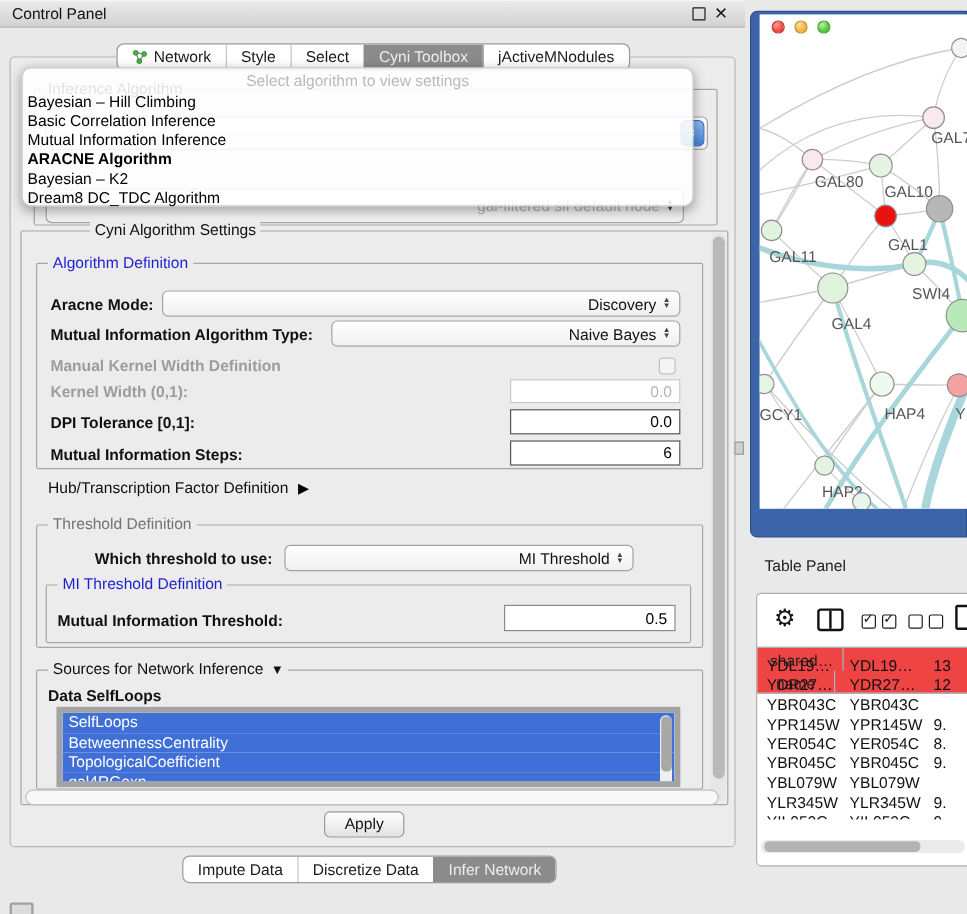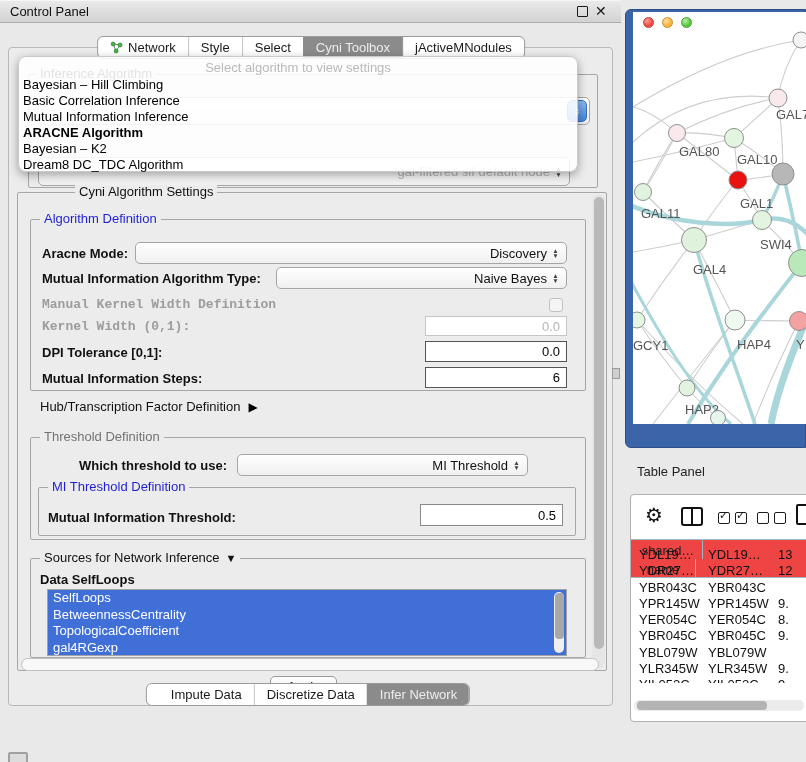--- a/index.html
+++ b/index.html
@@ -10,21 +10,21 @@
 
   
   #titlebar { left:0; top:8; width:621px; height:23px;
     background:linear-gradient(#eaeaea,#d2d2d2); border-top:1px solid #f6f6f6; border-bottom:1px solid #aeaeae; }
   #title-text { position:absolute; left:10px; top:0; line-height:21px; color:#111; }
   #float-btn { position:absolute; left:577px; top:5px; width:11px; height:11px; border:1.6px solid #1a1a1a; border-radius:1px; background:transparent; }
   #close-btn { position:absolute; left:595px; top:2px; font-weight:bold; font-size:14px; color:#1a1a1a; }
 
   .tabbar { display:flex; height:23px; background:#fff; border:1px solid #9a9a9a; border-radius:6px; overflow:hidden; }
   #top-tabbar { left:311px; top:36px; transform:translateX(-50%); }
-  #bottom-tabbar { left:308px; top:683px; transform:translateX(-50%);padding-left:12px; }
+  #bottom-tabbar { left:308px; top:713px; transform:translateX(-50%); }
   .tab { display:flex; align-items:center; gap:5px; padding:0 12px; line-height:21px; color:#1a1a1a; white-space:nowrap; }
   .tab + .tab { border-left:1px solid #c4c4c4; }
   .tab.sel { background:#8b8b8b; color:#ededed; border-left-color:#8b8b8b; }
   .tab.sel + .tab { border-left-color:#8b8b8b; }
 
   #content-box { left:8px; top:47px; width:605px; height:659px; background:#ececec;
     border:1px solid #b8b8b8; border-radius:4px; }
 
   
   .groupbox { border:1px solid #a6a6a6; border-radius:2px; }
@@ -53,21 +53,21 @@
 
   
   #cyni-group { left:17px; top:192px; width:590px; height:479px; }
   #cyni-label { left:27px; top:185px; color:#111;margin-left:48px; }
   #vscroll { left:592px; top:194px; width:13px; height:474px; background:#e6e6e6; border-radius:6px; }
   #vscroll .thumb { position:absolute; left:1.5px; top:3px; width:10px; height:452px; background:#b9b9b9; border-radius:5px; }
 
   #algdef-group { left:30px; top:219px; width:556px; height:172px; }
   #algdef-label { left:40px; top:212px; color:#1f1fd0; }
   .flabel { position:absolute; font-weight:bold; white-space:nowrap; }
-  .flabel.dim { color:#9c9c9c;font-family:Liberation Mono, monospace; }
+  .flabel.dim { color:#9c9c9c; }
   #lbl-aracne { left:42px; top:246px; } #combo-aracne { left:135px; top:242px; width:432px; height:22px; }
   #lbl-miat { left:42px; top:271px; } #combo-miat { left:276px; top:267px; width:291px; height:22px; }
   #lbl-manual { left:42px; top:297px; }
   #chk-manual { left:549px; top:298px; width:14px; height:14px; background:#f4f4f4; border:1px solid #c2c2c2; border-radius:3px; }
   #lbl-kernel { left:42px; top:319px; }
   .field { position:absolute; background:#fff; text-align:right; padding-right:6px; line-height:19px; }
   #fld-kernel { left:425px; top:316px; width:142px; height:20px; border:1px solid #c6c6c6; color:#b5b5b5; }
   #fld-dpi { left:425px; top:341px; width:142px; height:21px; border:1.5px solid #555; color:#000; }
   #lbl-dpi { left:42px; top:345px; }
   #fld-steps { left:425px; top:367px; width:142px; height:21px; border:1.5px solid #555; color:#000; }
@@ -81,21 +81,21 @@
   #lbl-which { left:79px; top:458px; } #combo-which { left:237px; top:454px; width:291px; height:22px; }
   #mithr-group { left:38px; top:487px; width:538px; height:49px; }
   #mithr-label { left:48px; top:480px; color:#1f1fd0; }
   #lbl-mit { left:48px; top:510px; }
   #fld-mit { left:420px; top:504px; width:143px; height:22px; border:1px solid #8a8a8a; color:#000; line-height:21px; }
 
   #src-group { left:30px; top:558px; width:556px; height:100px; }
   #src-label-row { left:40px; top:551px; color:#111; }
   #src-label-row .tri { font-size:11px; margin-left:6px; }
   #lbl-dataattr { left:40px; top:572px; font-weight:bold; }
-  #src-list { left:47px; top:589px; width:520px; height:67px; background:#fff; border:1px solid #a3a3a3; overflow:hidden; }
+  #src-list { left:47px; top:589px; width:520px; height:67px; background:#fff; border:5px solid #a3a3a3; overflow:hidden; }
   .sitem { height:16.5px; line-height:16.5px; background:#3f6fd7; color:#fff; padding-left:5px; white-space:nowrap; }
   #src-scroll { position:absolute; right:2px; top:2px; width:10px; height:61px; background:#efefef; border-radius:5px; }
   #src-scroll .thumb { position:absolute; left:0.5px; top:1px; width:9px; height:46px; background:#a8a8a8; border-radius:4px; }
 
   #hscroll { left:21px; top:658px; width:578px; height:13px; background:#f8f8f8; border:1px solid #c0c0c0; border-radius:7px; }
   #apply-btn { left:270px; top:676px; width:67px; height:22px; background:linear-gradient(#ffffff,#e2e2e2);
     border:1px solid #9a9a9a; border-radius:5px; text-align:center; line-height:20px; color:#111; }
   #corner-icon { left:8px; top:752px; width:20px; height:16px; border:2px solid #a0a0a0; background:#dcdcdc; border-radius:2px; }
   #split-handle { left:612px; top:368px; width:8px; height:11px; background:#cfcfcf; border:1px solid #9a9a9a; }
 

